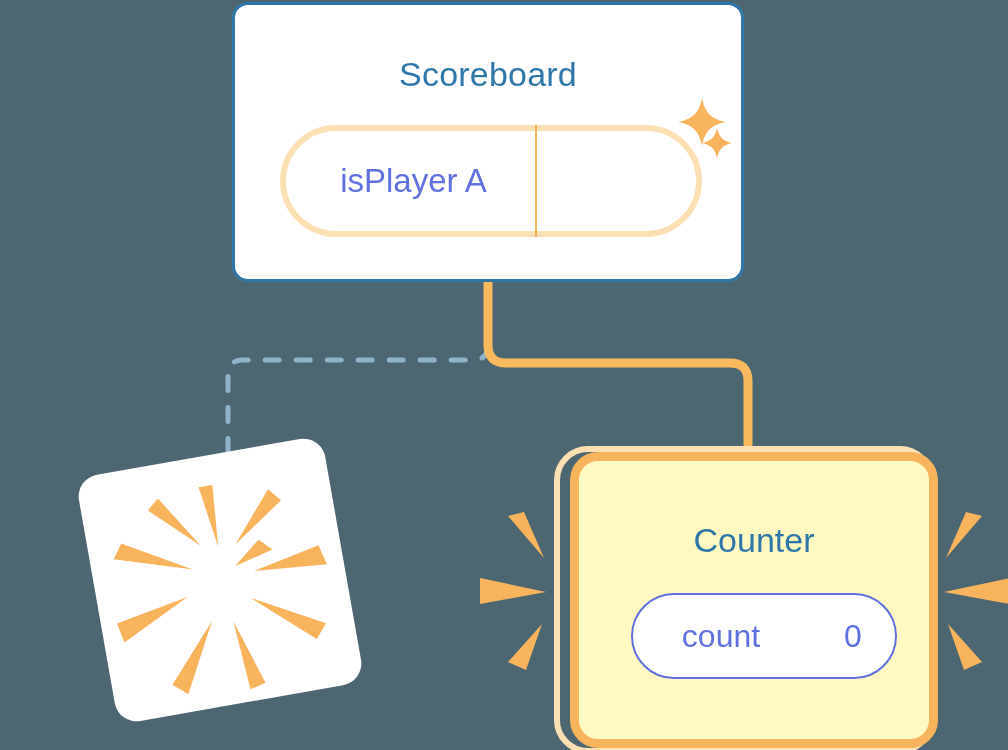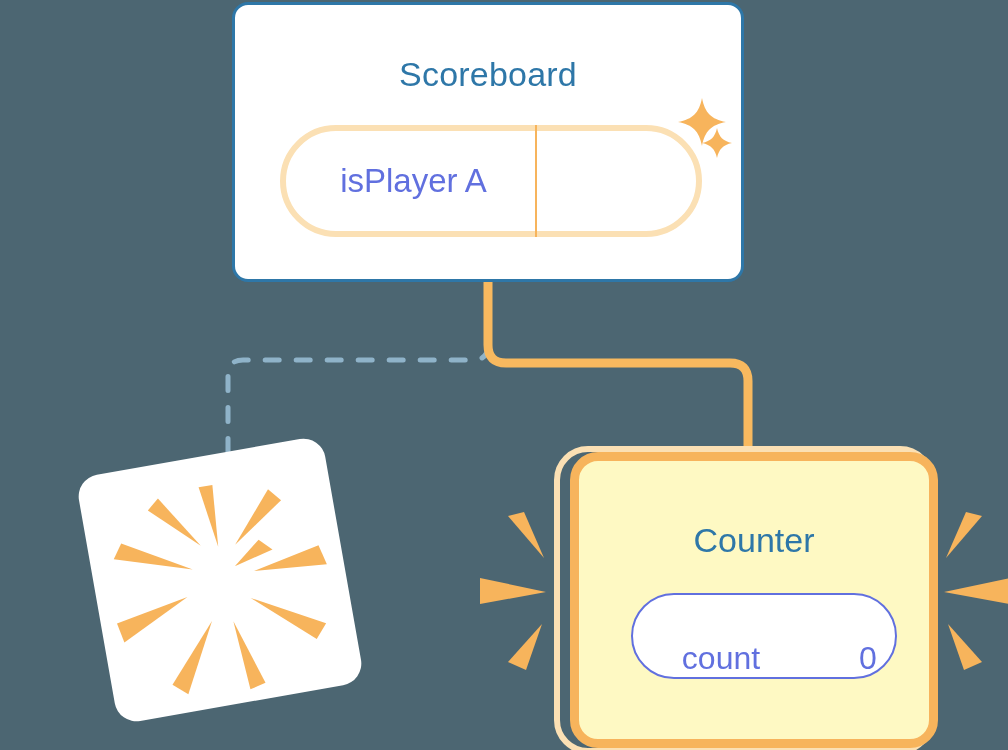--- a/index.html
+++ b/index.html
@@ -136,23 +136,22 @@
   .count-pill {
     position: absolute;
     left: 52px;
     top: 132px;
     width: 266px;
     height: 86px;
     box-sizing: border-box;
     border: 2px solid #6170df;
     border-radius: 999px;
     display: flex;
-    align-items: flex-end;
+    align-items: center;
     background: #fff;
-    gap: 15px;
   }
   .count-key, .count-val {
     display: flex;
     align-items: center;
     justify-content: center;
     color: #6170df;
     font-size: 32px;
   }
   .count-key { flex: 0 0 176px; }
   .count-div {

